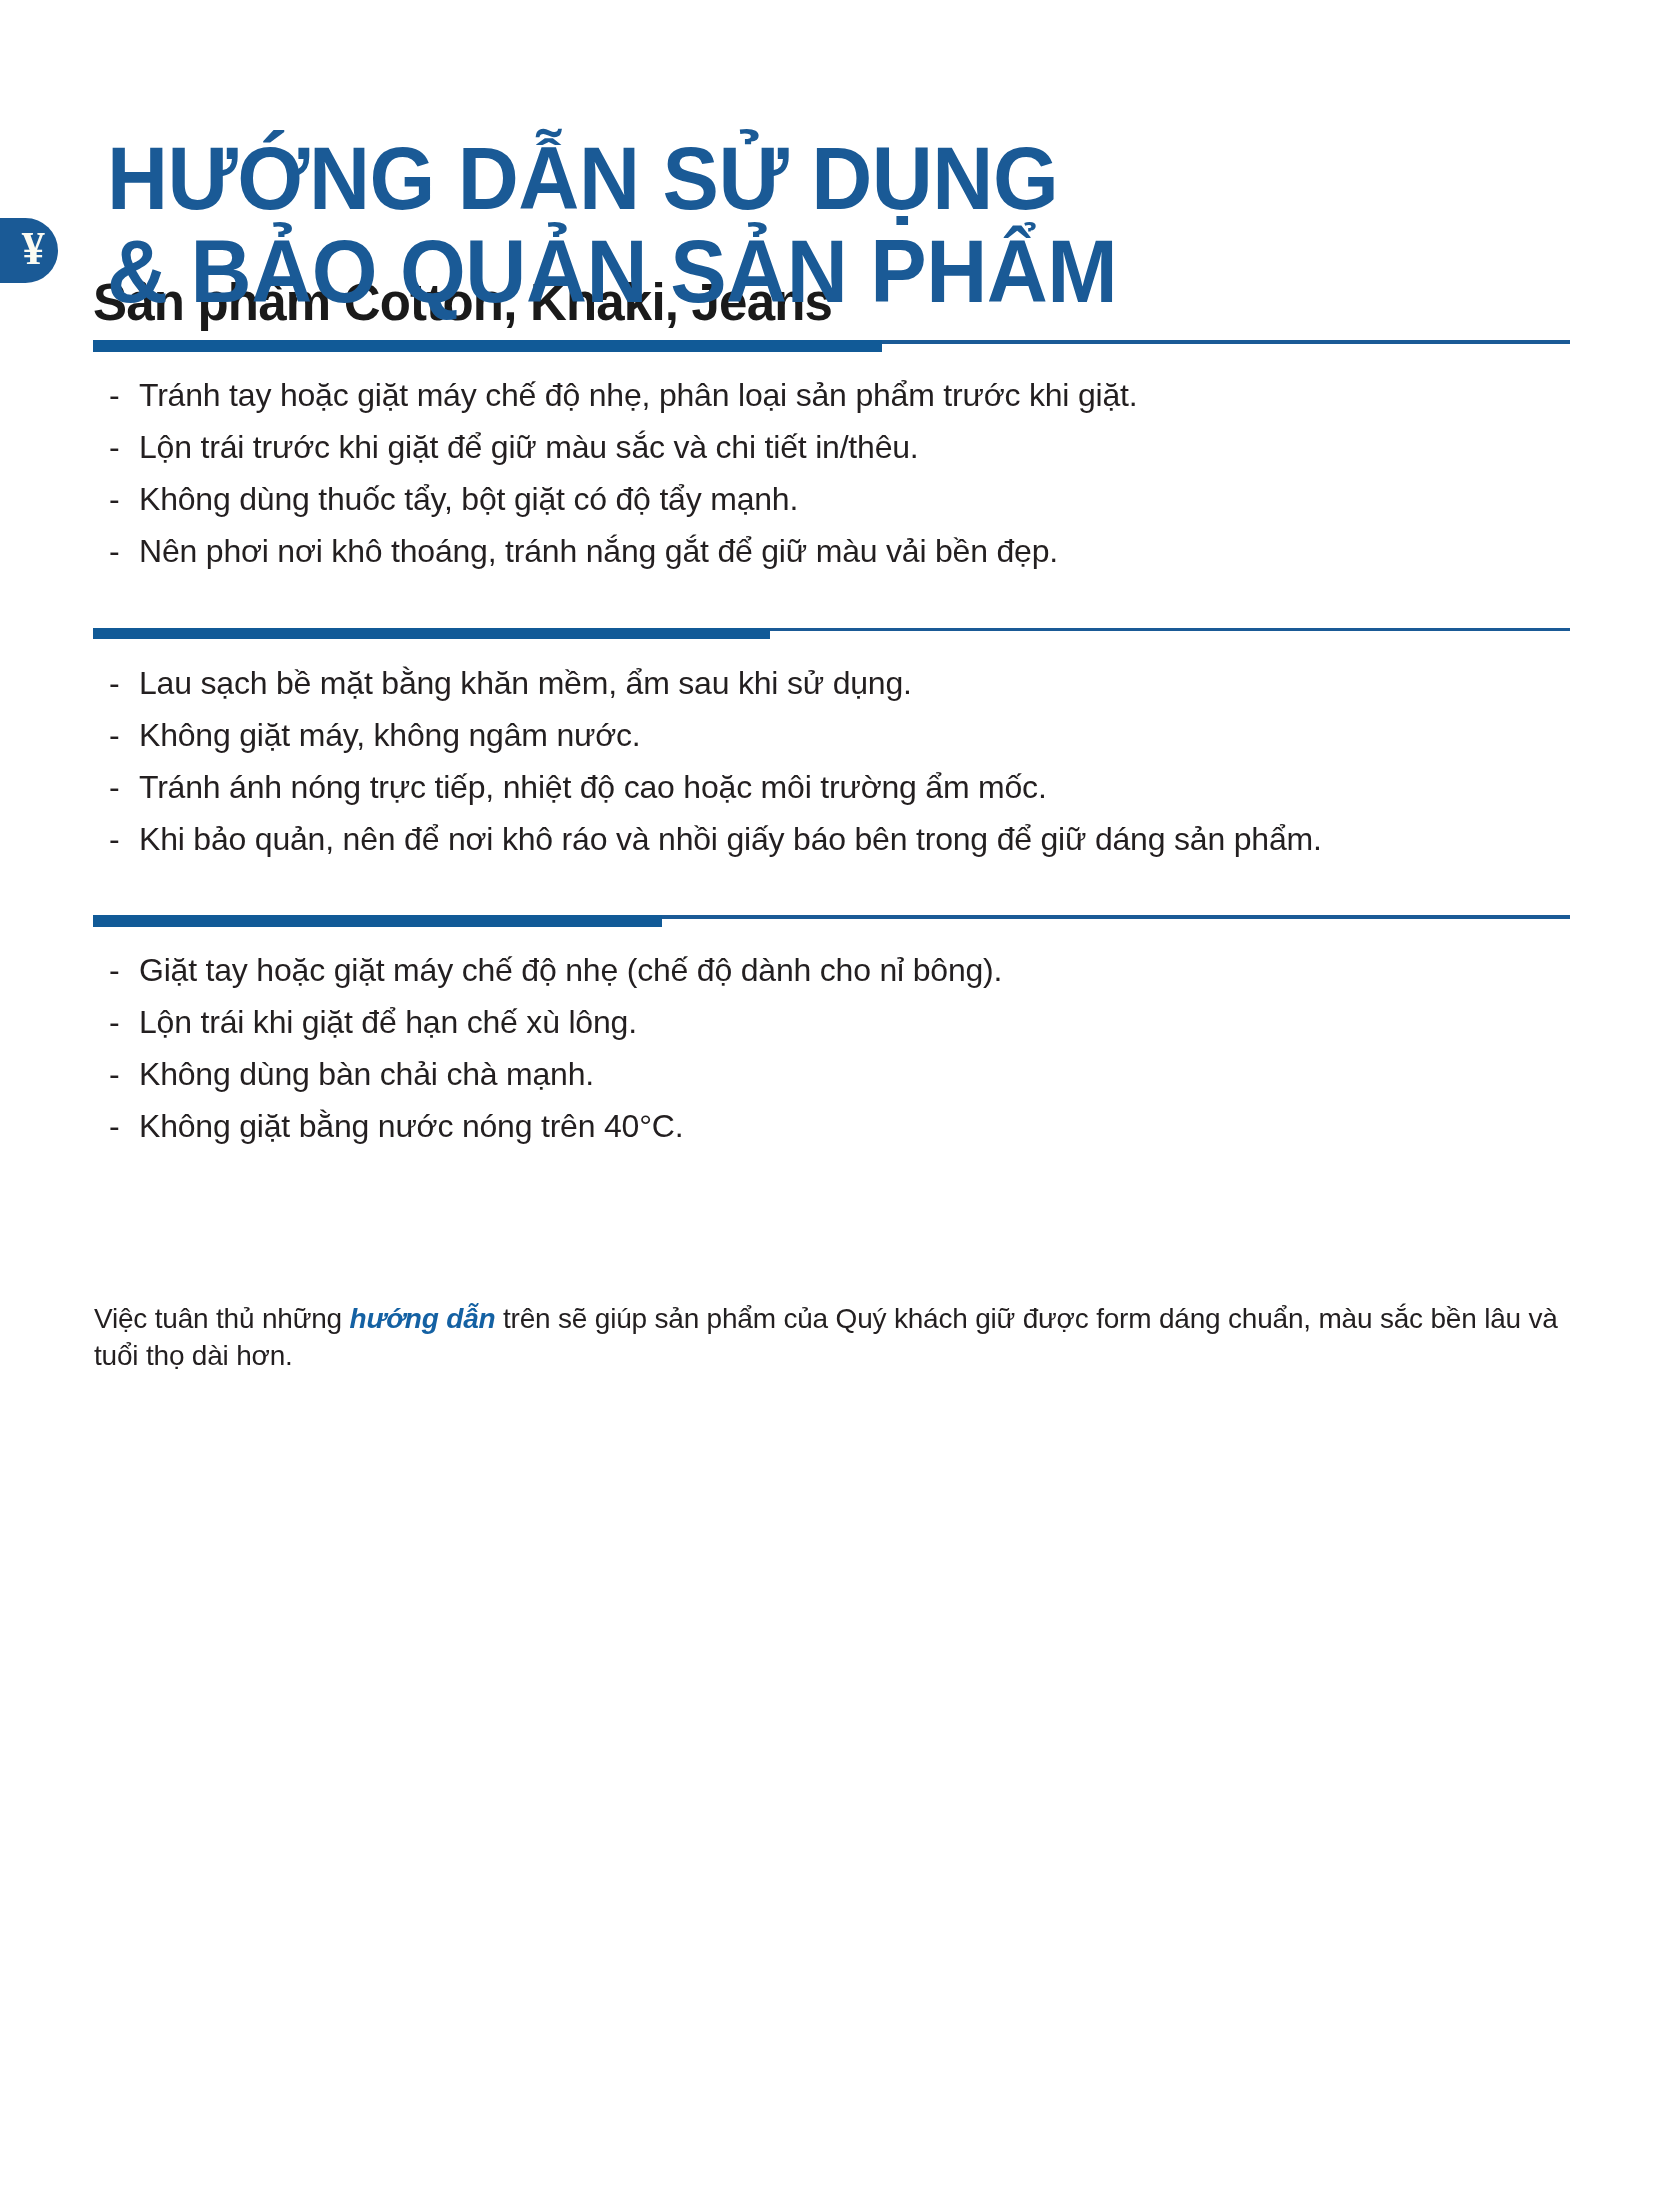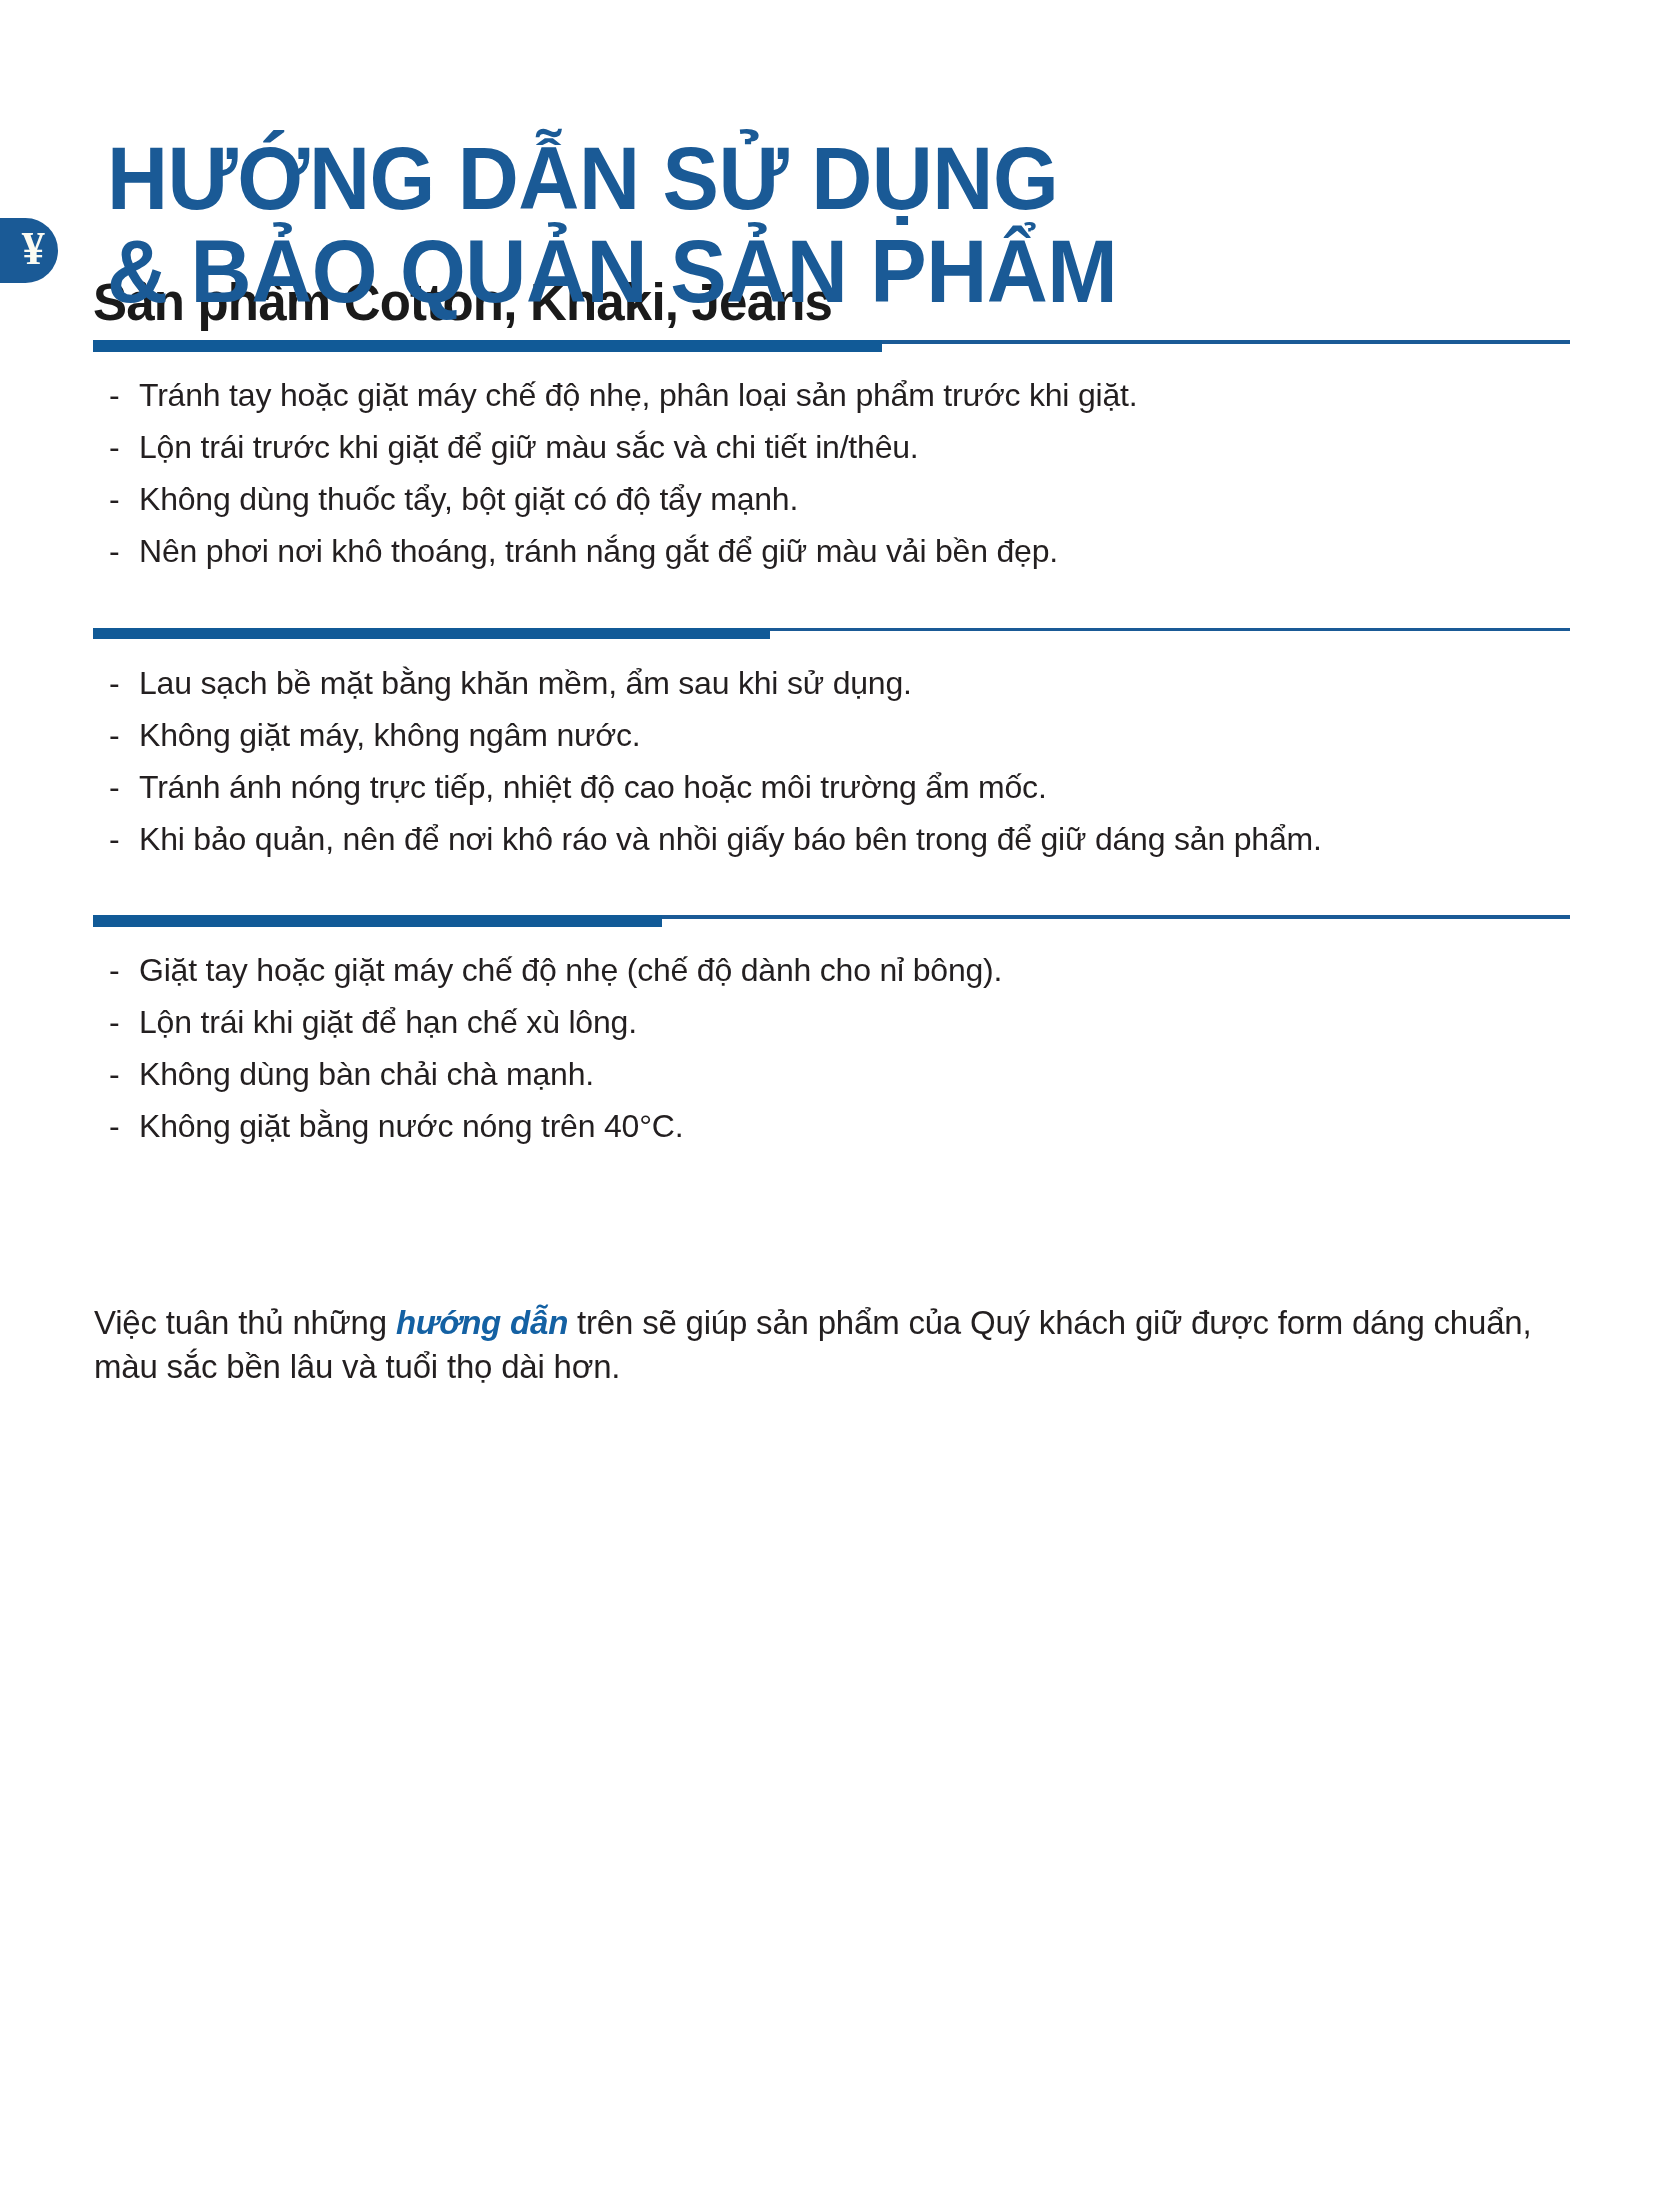--- a/index.html
+++ b/index.html
@@ -124,21 +124,21 @@
     flex: 1 1 auto;
   }
 
   .gap-after-list { height: 39px; }
 
   
   .footer-note {
     padding-left: 94px;
     padding-right: 69px;
     margin-top: 159px;
-    font-size: 33px;
+    font-size: 28px;
     line-height: 1.32;
     color: #231f20;
     letter-spacing: -0.2px;
   }
   .footer-note .hl {
     color: #1461a3;
     font-weight: 700;
     font-style: italic;
   }
 </style>

